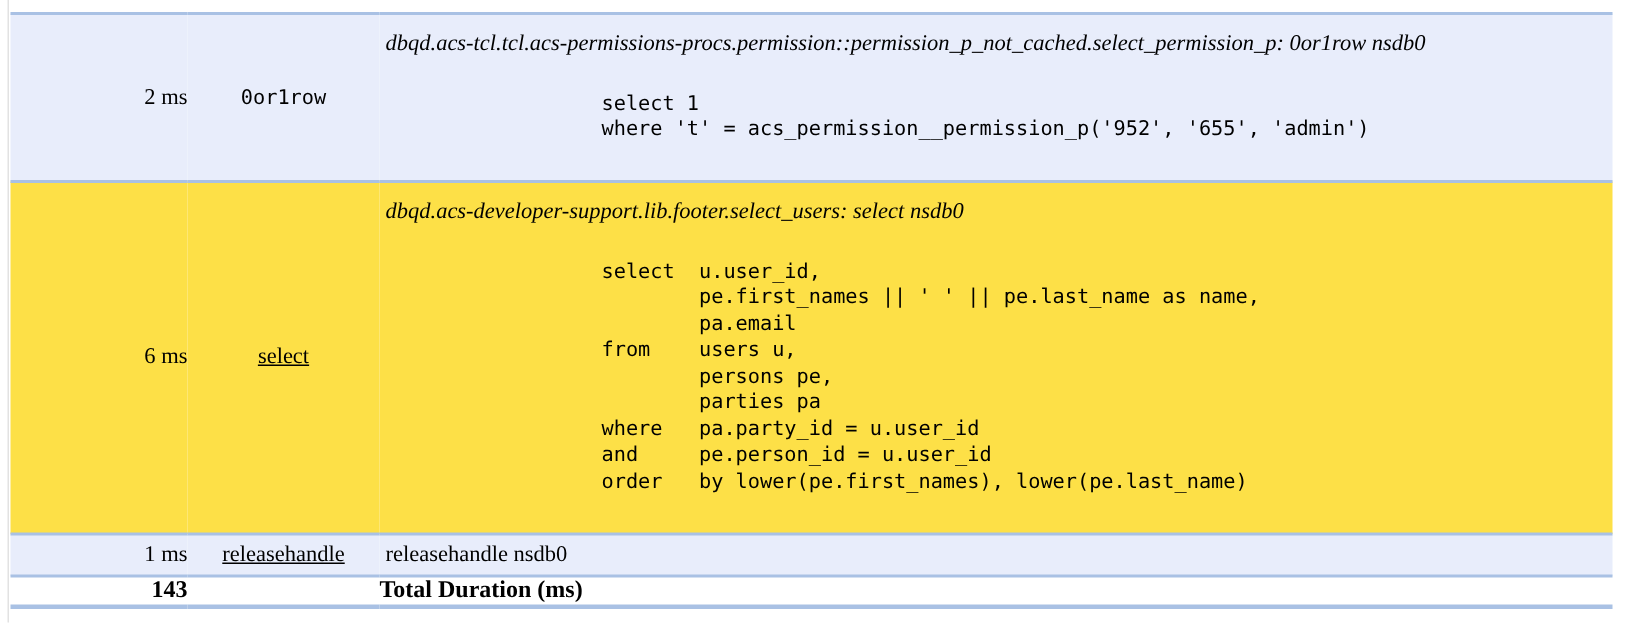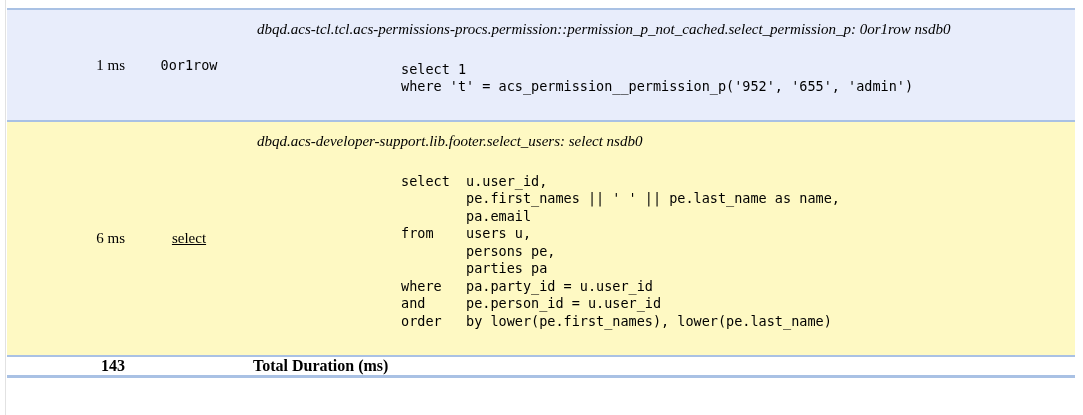--- a/index.html
+++ b/index.html
@@ -50,21 +50,21 @@
     border-top: 2px solid #a9c1e4;
     border-bottom: 2px solid #a9c1e4;
   }
 
   .col-dur   { width: 118px; }
   .col-cmd   { width: 128px; }
   .col-body  { width: 822px; }
 
   
   .row-shaded td { background: #e8edfb; }
-  .row-plain  td { background: #fef9c3; }
+  .row-plain  td { background: #fde047; }
 
   
   .dur {
     text-align: right;
     padding-right: 14px;
     font-family: "Liberation Serif", "DejaVu Serif", serif;
     font-size: 15px;
     white-space: nowrap;
   }
   .cmd {
@@ -147,21 +147,21 @@
 
   <table class="dbtable">
     <colgroup>
       <col class="col-dur">
       <col class="col-cmd">
       <col class="col-body">
     </colgroup>
     <tbody>
 
       <tr class="row-shaded tall-1">
-        <td class="dur">1 ms</td>
+        <td class="dur">2 ms</td>
         <td class="cmd">0or1row</td>
         <td class="body-cell">
           <div class="sql-header">dbqd.acs-tcl.tcl.acs-permissions-procs.permission::permission_p_not_cached.select_permission_p: 0or1row nsdb0</div>
           <pre class="sql-code">select 1
 where 't' = acs_permission__permission_p('952', '655', 'admin')</pre>
         </td>
       </tr>
 
       <tr class="row-plain tall-2">
         <td class="dur">6 ms</td>
@@ -173,20 +173,27 @@
         pa.email
 from    users u,
         persons pe,
         parties pa
 where   pa.party_id = u.user_id
 and     pe.person_id = u.user_id
 order   by lower(pe.first_names), lower(pe.last_name)</pre>
         </td>
       </tr>
 
+      <tr class="row-shaded short">
+        <td class="dur">1 ms</td>
+        <td class="cmd cmd-serif">releasehandle</td>
+        <td>
+          <div class="plainline">releasehandle nsdb0</div>
+        </td>
+      </tr>
 
       <tr class="row-total totalh">
         <td class="total-num">143</td>
         <td></td>
         <td class="total-label">Total Duration (ms)</td>
       </tr>
 
     </tbody>
   </table>
 

